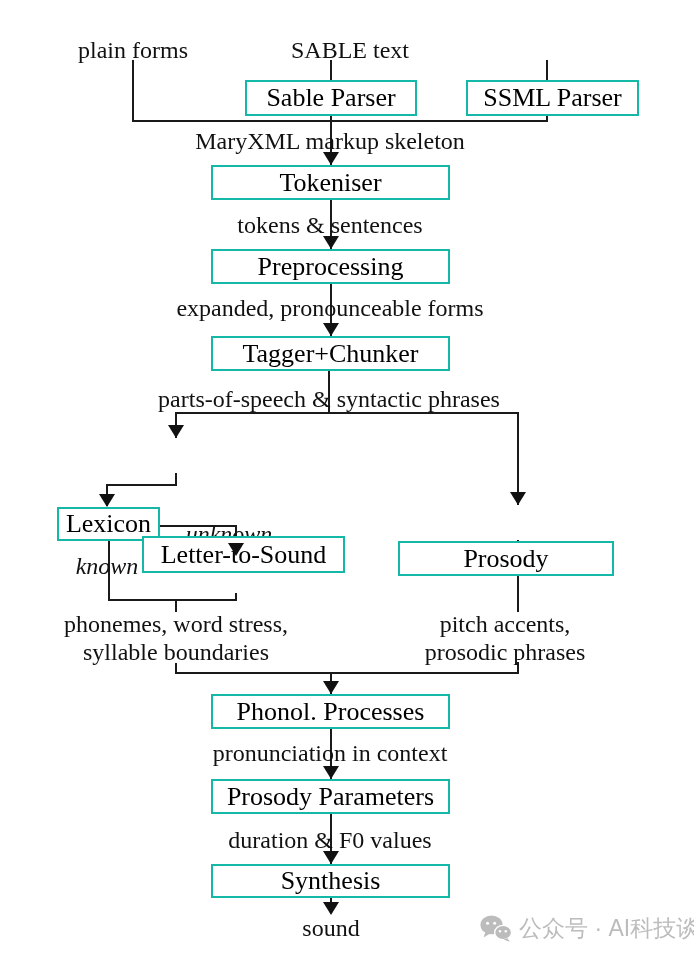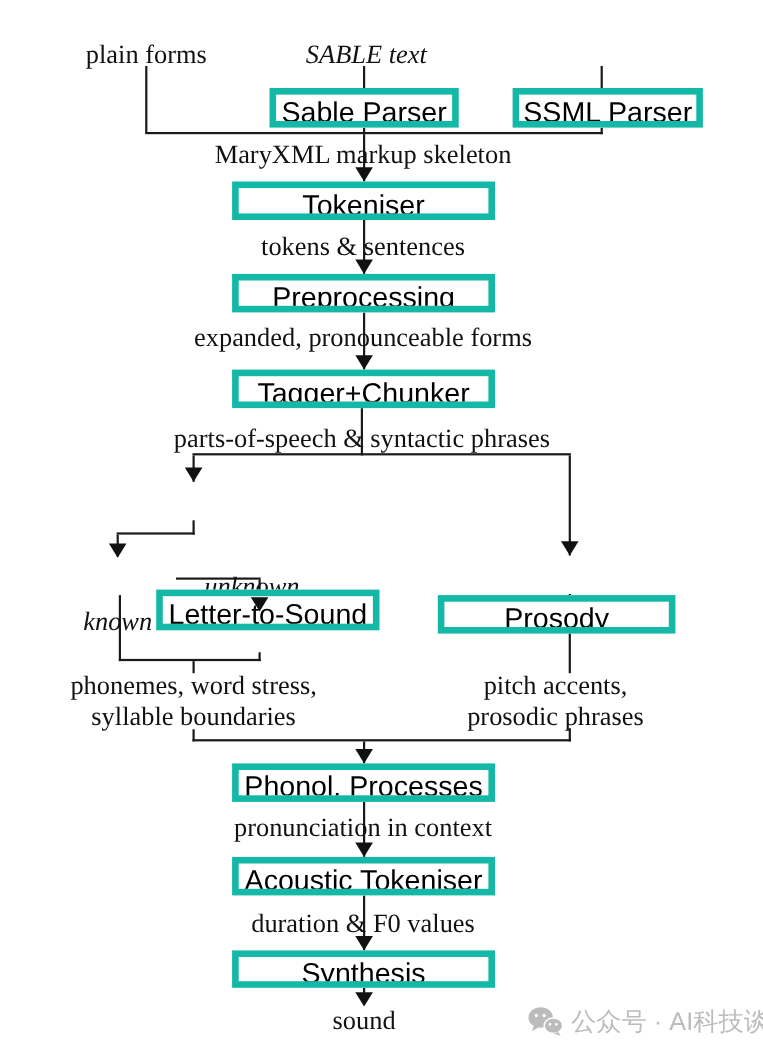--- a/index.html
+++ b/index.html
@@ -7,43 +7,43 @@
           font-family:"Liberation Sans",sans-serif;}
   
   .vl,.hl{position:absolute;background:#1a1a1a;}
   .vl{width:2px;}
   .hl{height:2px;}
   
   .arrow{position:absolute;width:0;height:0;
          border-left:8px solid transparent;border-right:8px solid transparent;
          border-top:13px solid #111;}
   
-  .box{position:absolute;box-sizing:border-box;border:6px solid #14b8a6;background:#fff;
-       color:#000;font-size:26px;text-align:center;white-space:nowrap;overflow:hidden;}
+  .box{position:absolute;box-sizing:border-box;border:2px solid #14b8a6;background:#fff;
+       color:#000;font-size:26px;text-align:center;white-space:nowrap;overflow:hidden;font-family:Liberation Serif, serif;}
   
   .lbl{position:absolute;transform:translateX(-50%);color:#111;
        font-family:"Liberation Serif",serif;font-size:24px;line-height:28px;
        white-space:nowrap;text-align:center;}
   .lbl.it{font-style:italic;}
   
   .b-sable{left:245px;top:80px;width:172px;height:36px;line-height:32px;}
   .b-ssmlp{left:466px;top:80px;width:173px;height:36px;line-height:32px;}
   .b-tok{left:211px;top:165px;width:239px;height:35px;line-height:31px;}
   .b-pre{left:211px;top:249px;width:239px;height:35px;line-height:31px;}
   .b-tag{left:211px;top:336px;width:239px;height:35px;line-height:31px;}
   .b-inf{left:55px;top:438px;width:243px;height:35px;line-height:31px;}
   .b-lex{left:57px;top:507px;width:103px;height:34px;line-height:30px;}
   .b-lts{left:142px;top:536px;width:203px;height:37px;line-height:33px;}
   .b-pro{left:398px;top:505px;width:216px;height:35px;line-height:31px;margin-top:36px;}
   .b-pho{left:211px;top:694px;width:239px;height:35px;line-height:31px;}
   .b-aco{left:211px;top:779px;width:239px;height:35px;line-height:31px;}
   .b-syn{left:211px;top:864px;width:239px;height:34px;line-height:30px;}
   
   .t-plain{left:133px;top:36px;}
-  .t-sable{left:333px;top:36px;font-style:italic;}
+  .t-sable{left:350px;top:36px;}
   .t-ssml{left:547px;top:36px;}
   .t-mary{left:330px;top:127px;}
   .t-tokens{left:330px;top:211px;}
   .t-expanded{left:330px;top:294px;}
   .t-pos{left:329px;top:385px;}
   .t-unknown{left:229px;top:520px;}
   .t-known{left:107px;top:552px;}
   .t-phon{left:176px;top:610px;}
   .t-pitch{left:505px;top:610px;}
   .t-pron{left:330px;top:739px;}
@@ -147,24 +147,25 @@
   </div>
   <div class="lbl t-pron">pronunciation in context</div>
   <div class="lbl t-dur">duration &amp; F0 values</div>
   <div class="lbl t-sound">sound</div>
 
   <div class="box b-sable">Sable Parser</div>
   <div class="box b-ssmlp">SSML Parser</div>
   <div class="box b-tok">Tokeniser</div>
   <div class="box b-pre">Preprocessing</div>
   <div class="box b-tag">Tagger+Chunker</div>
+  <div class="box b-lex">Lexicon</div>
   <div class="box b-lts">Letter-to-Sound</div>
   <div class="box b-pro">Prosody</div>
   <div class="box b-pho">Phonol. Processes</div>
-  <div class="box b-aco">Acoustic Tokeniser</div>
+  <div class="box b-aco">Prosody Parameters</div>
   <div class="box b-syn">Synthesis</div>
 
   <div class="arrow a1"></div>
   <div class="arrow a2"></div>
   <div class="arrow a3"></div>
   <div class="arrow a4"></div>
   <div class="arrow a5"></div>
   <div class="arrow a6"></div>
   <div class="arrow a7"></div>
   <div class="arrow a8"></div>

